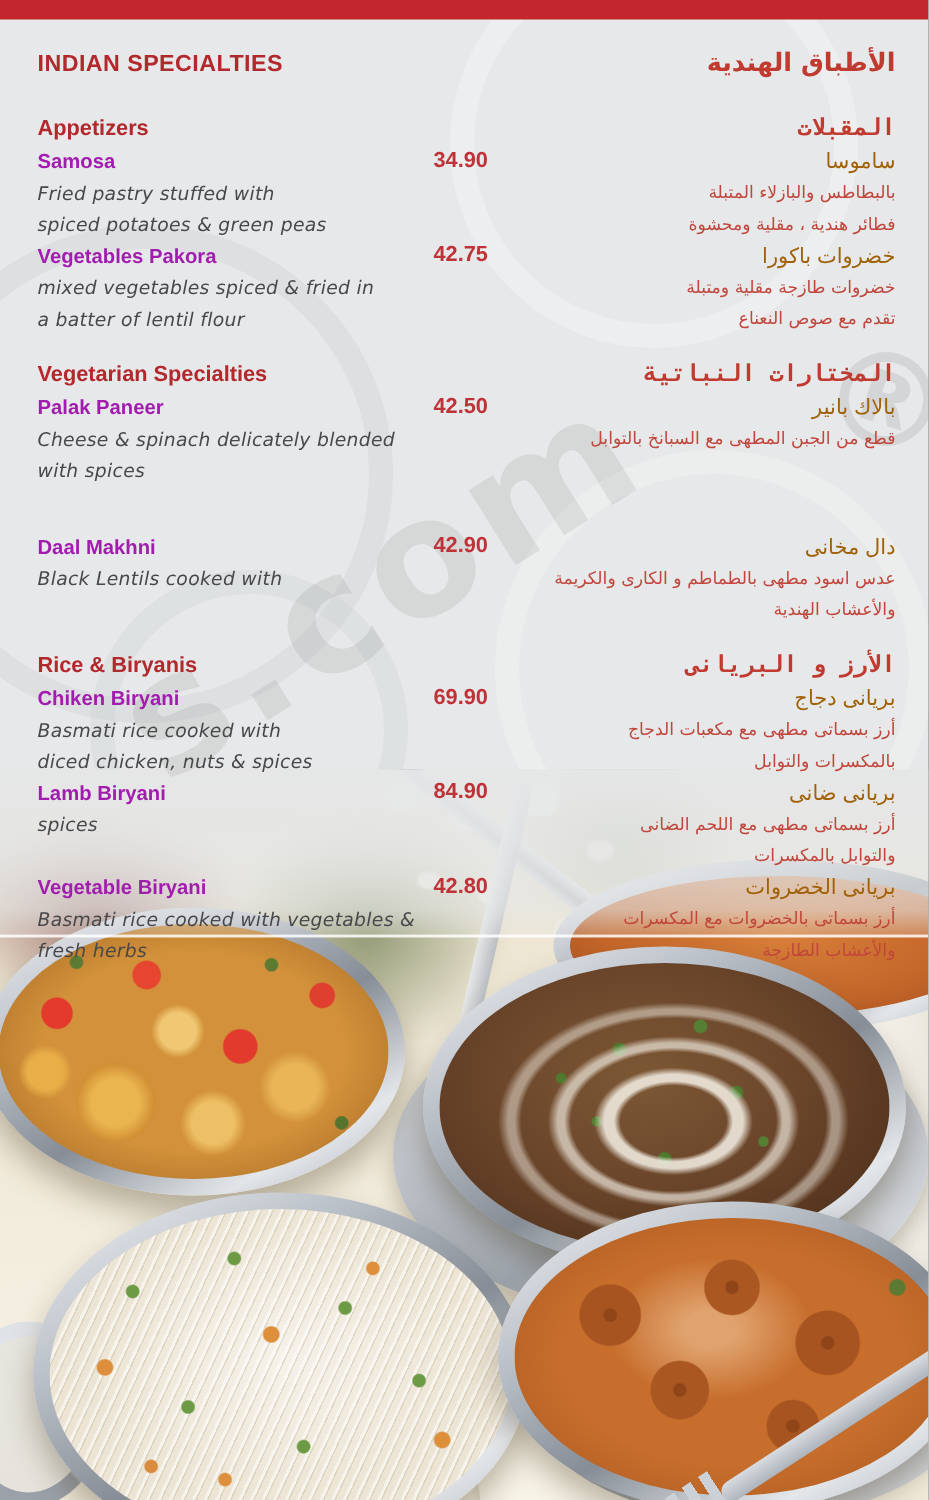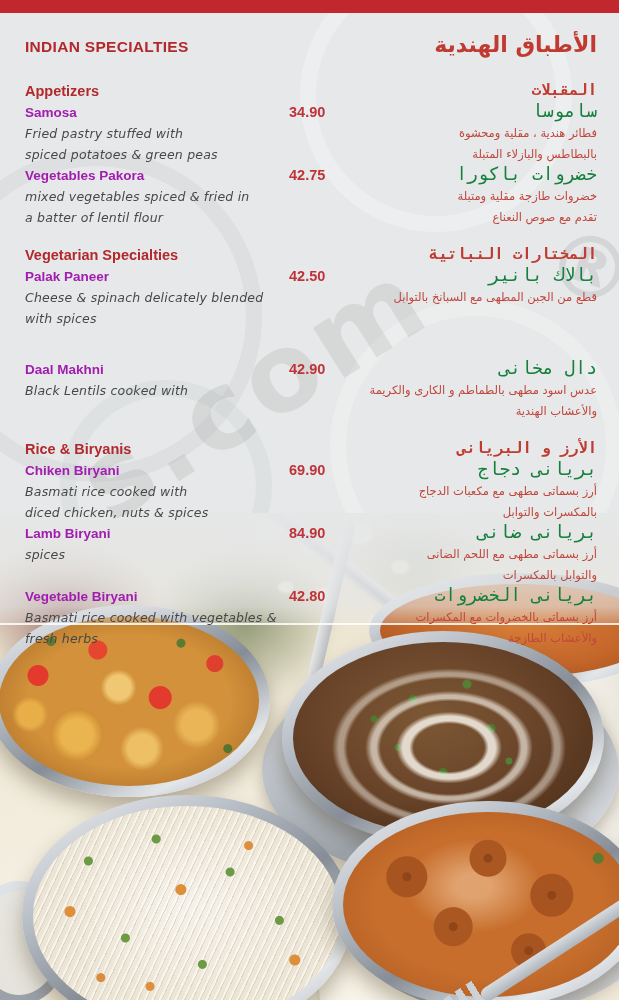--- a/index.html
+++ b/index.html
@@ -138,33 +138,33 @@
   .ph-spoon{left:-32px;top:368px;width:82px;height:104px;border-radius:50%;
     border:10px solid;border-color:#dfe2e6 #a8aeb6 #9aa1a9 #e8eaee;background:rgba(210,214,219,0.4);}
   .photo-fade{left:0;top:0;width:100%;height:110px;
     background:linear-gradient(180deg,rgba(229,231,232,0.95) 0%,rgba(229,231,232,0.82) 50%,rgba(229,231,232,0.62) 85%,rgba(229,231,232,0.25) 100%);}
   .photo-line{left:0;top:110px;width:100%;height:2px;background:rgba(255,255,255,0.85);}
 
   
   .content{position:absolute;left:0;top:13px;right:0;z-index:5;padding:19px 22px 0 25px;}
   .hdr{display:flex;justify-content:space-between;align-items:baseline;margin-bottom:24px;}
   .title-en{font-size:15.5px;font-weight:bold;color:#b2282c;letter-spacing:0.3px;}
-  .title-ar{font-family:"DejaVu Sans",sans-serif;font-size:22px;font-weight:bold;color:#c03a30;}
+  .title-ar{font-family:"DejaVu Sans",sans-serif;font-size:17px;font-weight:bold;color:#c03a30;}
   .section{margin-top:17px;}
   .section:first-of-type{margin-top:0;}
   .sec-head{display:flex;justify-content:space-between;align-items:flex-start;line-height:21px;}
   .sec-en{font-size:14.5px;font-weight:bold;color:#b2282c;}
   .sec-ar{font-family:Liberation Mono, monospace;font-size:15.5px;font-weight:bold;color:#c03a30;}
   .item{display:grid;grid-template-columns:264px 78px 1fr;}
   .item.gap{margin-top:30px;}
   .item-name{font-size:13.5px;font-weight:bold;color:#a21caf;line-height:21px;}
   .item-desc{font-family:"DejaVu Sans",sans-serif;font-style:italic;font-size:12.5px;color:#48484a;line-height:21px;letter-spacing:0.2px;}
   .price{font-size:14.5px;font-weight:bold;color:#bf3338;line-height:21px;}
   .col-ar{text-align:right;}
-  .item-name-ar{font-family:Liberation Mono, monospace;font-size:18px;color:#15803d;line-height:21px;}
+  .item-name-ar{font-family:Liberation Sans, sans-serif;font-size:14px;color:#a16207;line-height:21px;}
   .item-desc-ar{font-family:"DejaVu Sans",sans-serif;font-size:11.5px;color:#c1463c;line-height:21px;}
 </style>
 </head>
 <body>
 
 <div class="page">
 
   <div class="top-band"></div>
 
   <div class="swirl s1"></div>
@@ -225,22 +225,22 @@
         <div class="col-en">
           <div class="item-name">Samosa</div>
           <div class="item-desc">Fried pastry stuffed with</div>
           <div class="item-desc">spiced potatoes &amp; green peas</div>
         </div>
         <div class="col-price">
           <span class="price">34.90</span>
         </div>
         <div class="col-ar" dir="rtl">
           <div class="item-name-ar">ساموسا</div>
+          <div class="item-desc-ar">بالبطاطس والبازلاء المتبلة</div>
           <div class="item-desc-ar">فطائر هندية ، مقلية ومحشوة</div>
-          <div class="item-desc-ar">بالبطاطس والبازلاء المتبلة</div>
         </div>
       </div>
 
       <div class="item">
         <div class="col-en">
           <div class="item-name">Vegetables Pakora</div>
           <div class="item-desc">mixed vegetables spiced &amp; fried in</div>
           <div class="item-desc">a batter of lentil flour</div>
         </div>
         <div class="col-price">

